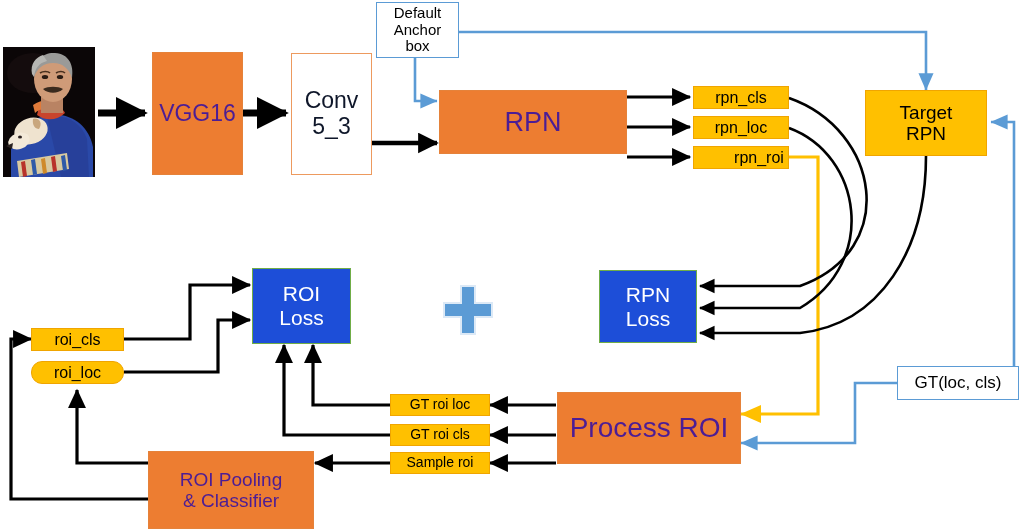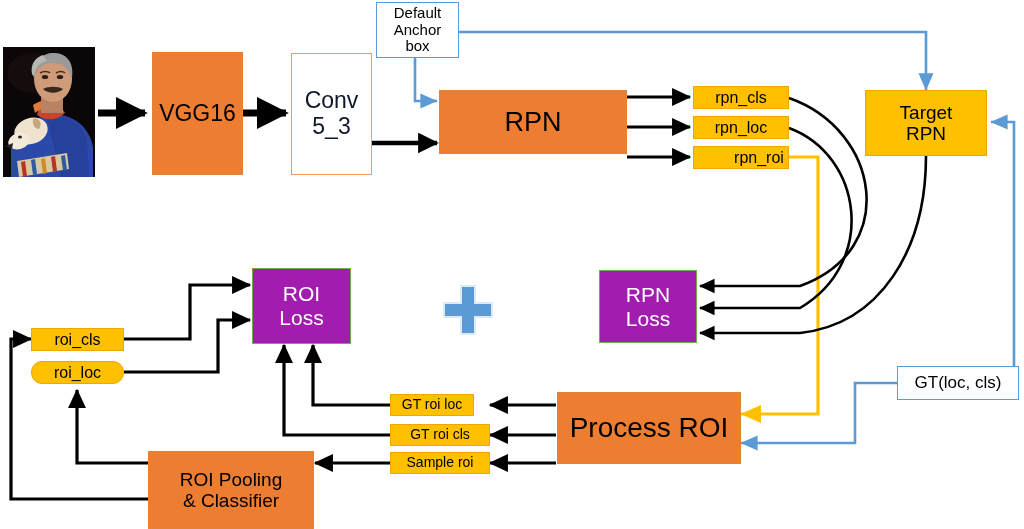--- a/index.html
+++ b/index.html
@@ -31,34 +31,34 @@
     align-items: center;
     justify-content: center;
     text-align: center;
     line-height: 1.12;
     z-index: 5;
     white-space: pre-line;
   }
   .orange-box {
     background: #ED7D31;
     border: 1px solid #E5823A;
-    color: #000000;
+    color: #4c1d95;
   }
   .white-orange-box {
     background: #FFFFFF;
     border: 1px solid #ED9A5E;
     color: #0f172a;
   }
   .white-blue-box {
     background: #FFFFFF;
     border: 1px solid #5B9BD5;
     color: #000000;
   }
   .green-box {
-    background: #a21caf;
+    background: #1d4ed8;
     border: 1px solid #70AD47;
     color: #FFFFFF;
   }
   .yellow-box {
     background: #FFC000;
     border: 1px solid #F0A500;
     color: #000000;
   }
   .photo {
     position: absolute;
@@ -246,21 +246,21 @@
 
   <div class="plus-icon" style="left:440px; top:282px; width:56px; height:56px;">
     <svg width="56" height="56" viewBox="0 0 56 56" xmlns="http://www.w3.org/2000/svg">
       <path d="M21,4 H35 V21 H52 V35 H35 V52 H21 V35 H4 V21 H21 Z" fill="#5B9BD5" stroke="#DCE9F6" stroke-width="2"></path>
     </svg>
   </div>
 
   <div class="node yellow-box" style="left:31px; top:328px; width:93px; height:23px; font-size:16px;">roi_cls</div>
   <div class="node yellow-box" style="left:31px; top:361px; width:93px; height:23px; font-size:16px;border-radius:11px;">roi_loc</div>
 
-  <div class="node yellow-box" style="left:390px; top:394px; width:84px; height:22px; font-size:14px;">GT roi loc</div>
+  <div class="node yellow-box" style="left:390px; top:394px; width:100px; height:22px; font-size:14px;">GT roi loc</div>
   <div class="node yellow-box" style="left:390px; top:452px; width:100px; height:22px; font-size:14px;">Sample roi</div>
   <div class="node yellow-box" style="left:390px; top:424px; width:100px; height:22px; font-size:14px;">GT roi cls</div>
 
   <div class="node orange-box" style="left:557px; top:392px; width:184px; height:72px; font-size:28px;">Process ROI</div>
 
   <div class="node orange-box" style="left:148px; top:451px; width:166px; height:78px; font-size:19px;">ROI Pooling
 &amp; Classifier</div>
 
   <div class="node white-blue-box" style="left:897px; top:366px; width:122px; height:34px; font-size:17px;">GT(loc, cls)</div>
 

